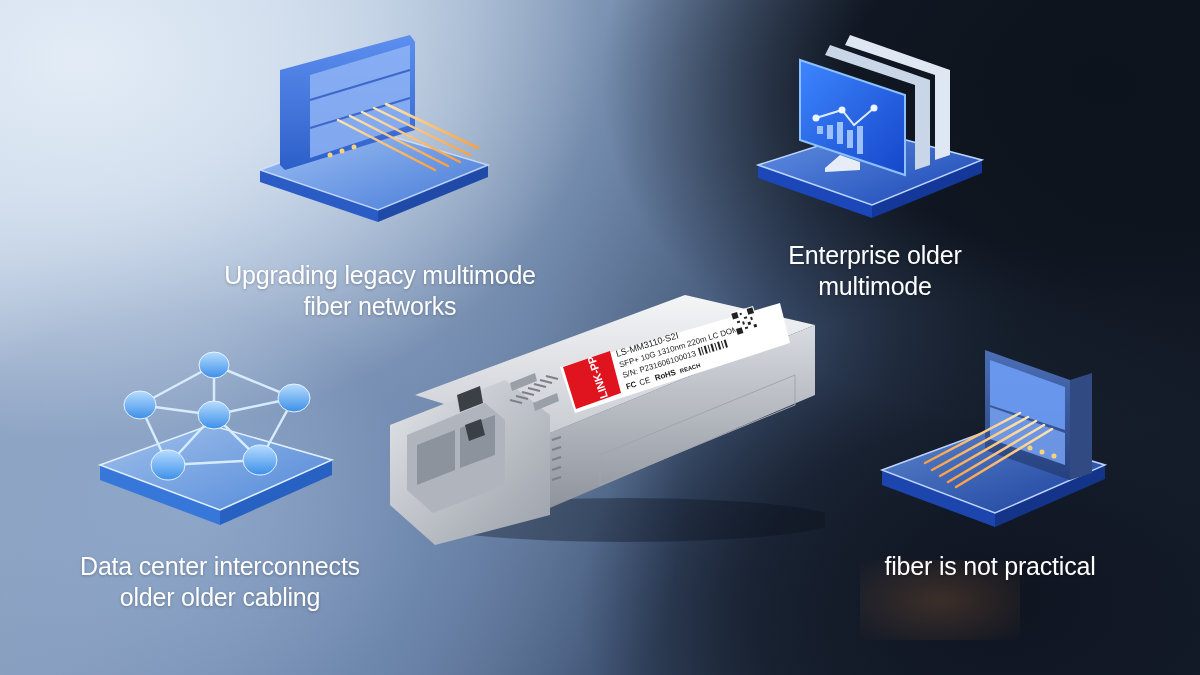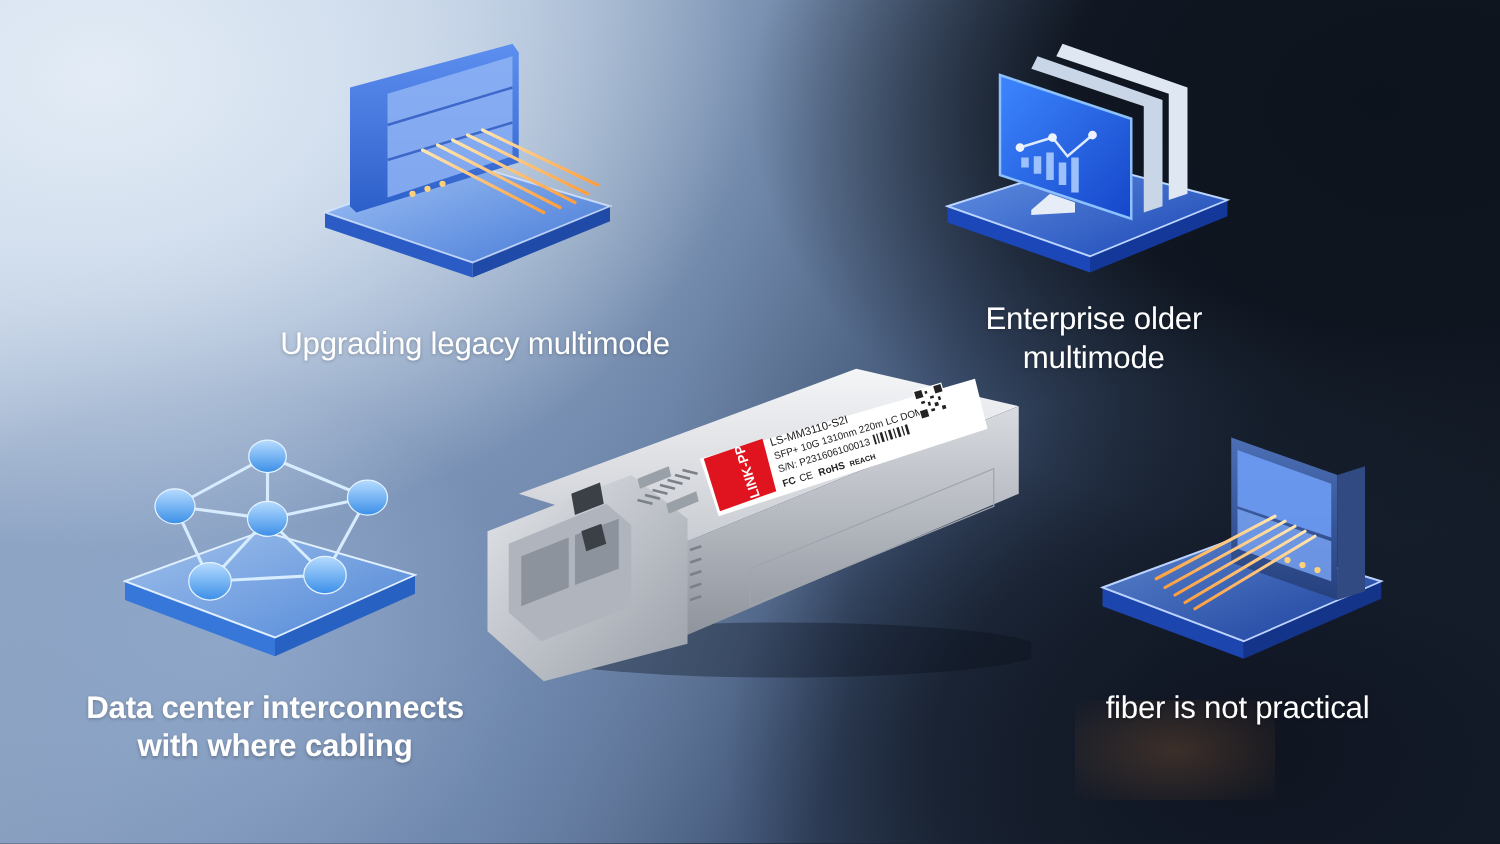--- a/index.html
+++ b/index.html
@@ -78,20 +78,21 @@
     <g stroke="url(#fib)" stroke-width="2.5" stroke-linecap="round">
       <line x1="88" y1="90" x2="185" y2="140"></line>
       <line x1="100" y1="86" x2="198" y2="136"></line>
       <line x1="112" y1="82" x2="210" y2="132"></line>
       <line x1="124" y1="78" x2="220" y2="125"></line>
       <line x1="136" y1="74" x2="228" y2="118"></line>
     </g>
   </svg>
   <div class="caption" style="left:200px;top:240px;width:360px;margin-top:20px;">
     <div>Upgrading legacy multimode</div>
+    <div>fiber networks</div>
   </div>
 </div>
 
 <div class="feature" style="left:0;top:0;">
   <svg style="position:absolute;left:750px;top:30px;" width="250" height="205" viewBox="0 0 250 205">
     <defs>
       <linearGradient id="plat2" x1="0" y1="0" x2="1" y2="1">
         <stop offset="0" stop-color="#6fa4ff"></stop>
           <stop offset="1" stop-color="#1d4fd0"></stop>
       </linearGradient>
@@ -161,23 +162,23 @@
     </g>
     <g fill="url(#node)" stroke="#e6f3ff" stroke-width="1">
       <ellipse cx="124" cy="25" rx="15" ry="13"></ellipse>
       <ellipse cx="50" cy="65" rx="16" ry="14"></ellipse>
       <ellipse cx="204" cy="58" rx="16" ry="14"></ellipse>
       <ellipse cx="124" cy="75" rx="16" ry="14"></ellipse>
       <ellipse cx="78" cy="125" rx="17" ry="15"></ellipse>
       <ellipse cx="170" cy="120" rx="17" ry="15"></ellipse>
     </g>
   </svg>
-  <div class="caption" style="left:55px;top:551px;width:330px;font-weight:bold;">
+  <div class="caption" style="left:55px;top:551px;width:330px;">
     <div>Data center interconnects</div>
-    <div>with where cabling</div>
+    <div>older older cabling</div>
   </div>
 </div>
 
 <div class="feature" style="left:0;top:0;">
   <svg style="position:absolute;left:870px;top:335px;" width="250" height="210" viewBox="0 0 250 210">
     <defs>
       <linearGradient id="plat4" x1="0" y1="0" x2="1" y2="1">
         <stop offset="0" stop-color="#6c9cf0"></stop>
           <stop offset="1" stop-color="#1e4bbd"></stop>
       </linearGradient>

